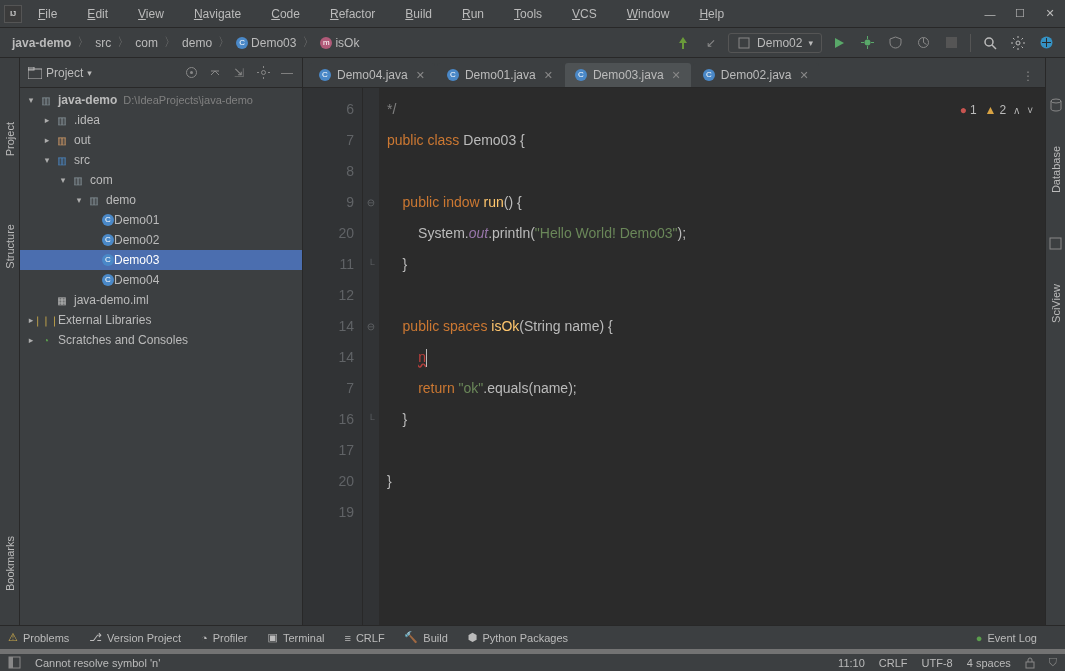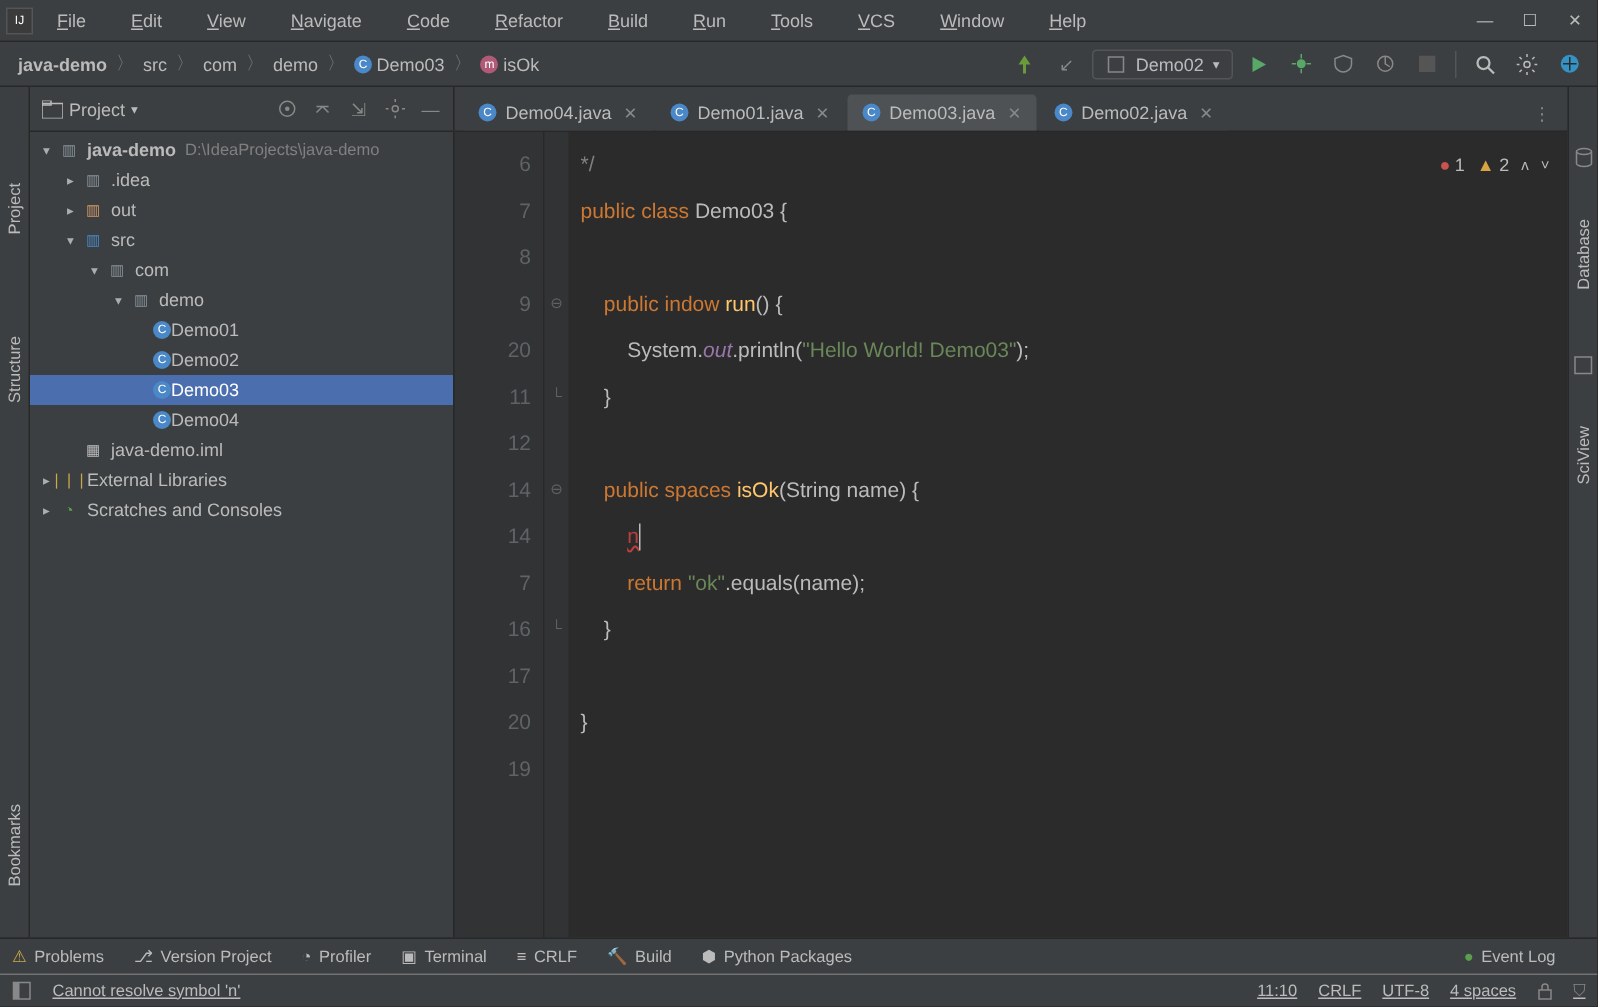--- a/index.html
+++ b/index.html
@@ -52,21 +52,21 @@
 .code .line { white-space:pre; }
 .k-orange { color:#cc7832; }
 .k-yellow { color:#ffc66d; }
 .k-purple { color:#9876aa; font-style:italic; }
 .k-green { color:#6a8759; }
 .k-grey { color:#808080; }
 .k-red { color:#bc3f3c; text-decoration:wavy underline #bc3f3c; }
 .cursor { display:inline-block; width:1px; height:18px; background:#bbb; vertical-align:middle; }
 .code-status { position:absolute; top:6px; right:8px; display:flex; gap:8px; align-items:center; font-size:12px; background:#2b2b2b; padding:1px 4px;}
 .err-badge { display:flex; align-items:center; gap:3px; }
-.status-bar { height:22px; background:#3c3f41; display:flex; align-items:center; padding:0 8px; font-size:11px; border-top:1px solid #737373; color:#bbb;text-decoration:underline; }
+.status-bar { height:22px; background:#3c3f41; display:flex; align-items:center; padding:0 8px; font-size:11px; border-top:5px solid #737373; color:#bbb; }
 .status-bar .seg { margin-right:14px; display:flex; align-items:center; gap:4px; }
 .status-bar .right { margin-left:auto; display:flex; gap:14px; align-items:center; }
 .bottom-tools { height:24px; background:#3c3f41; display:flex; align-items:center; padding:0 8px; border-top:1px solid #282828; font-size:11px; }
 .btool { display:flex; align-items:center; gap:5px; margin-right:20px; cursor:pointer; color:#bbb; }
 .btool-right { margin-left:auto; display:flex; gap:14px; align-items:center; }
 svg { display:block; }
 </style>
 </head>
 <body>
 

